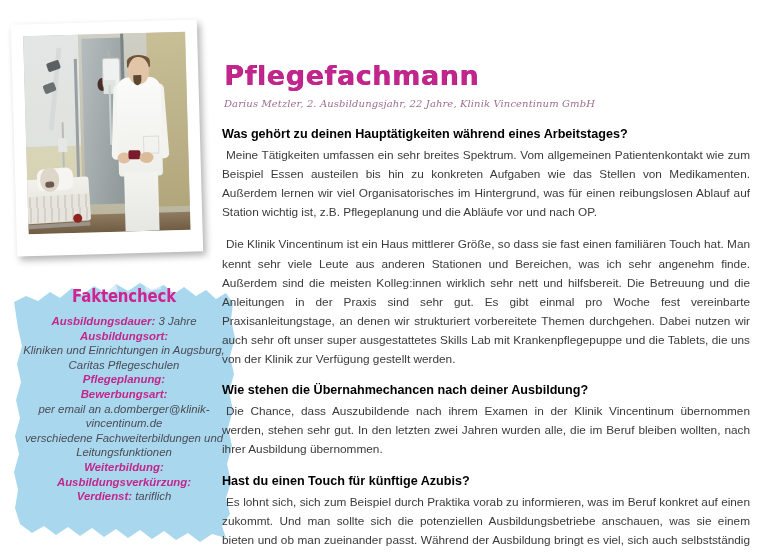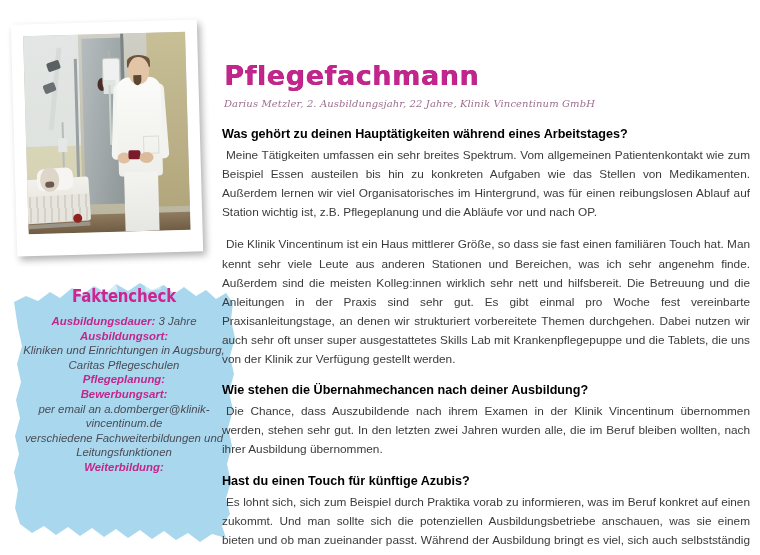--- a/index.html
+++ b/index.html
@@ -240,20 +240,22 @@
     <div class="fc-title">Faktencheck</div>
     <div id="fc-list">
         <p class="fc-line"><span class="lbl">Ausbildungsdauer:</span><span> 3 Jahre</span></p>
         <p class="fc-line"><span class="lbl">Ausbildungsort:</span></p>
         <p class="fc-line">Kliniken und Einrichtungen in Augsburg, Caritas Pflegeschulen</p>
         <p class="fc-line"><span class="lbl">Pflegeplanung:</span></p>
         <p class="fc-line"><span class="lbl">Bewerbungsart:</span></p>
         <p class="fc-line">per email an a.domberger@klinik-vincentinum.de</p>
         <p class="fc-line">verschiedene Fachweiterbildungen und Leitungsfunktionen</p>
         <p class="fc-line"><span class="lbl">Weiterbildung:</span></p>
+        <p class="fc-line"><span class="lbl">Ausbildungsverkürzung:</span></p>
+        <p class="fc-line"><span class="lbl">Verdienst:</span><span> tariflich</span></p>
       </div>
   </div>
 </div>
 
 <div class="content">
   <h1 class="headline">Pflegefachmann</h1>
   <div class="subline">Darius Metzler, 2. Ausbildungsjahr, 22 Jahre, Klinik Vincentinum GmbH</div>
   <div id="qa-list">
       <div class="qa-block indent">
         <p class="q">Was gehört zu deinen Hauptätigkeiten während eines Arbeitstages?</p>

